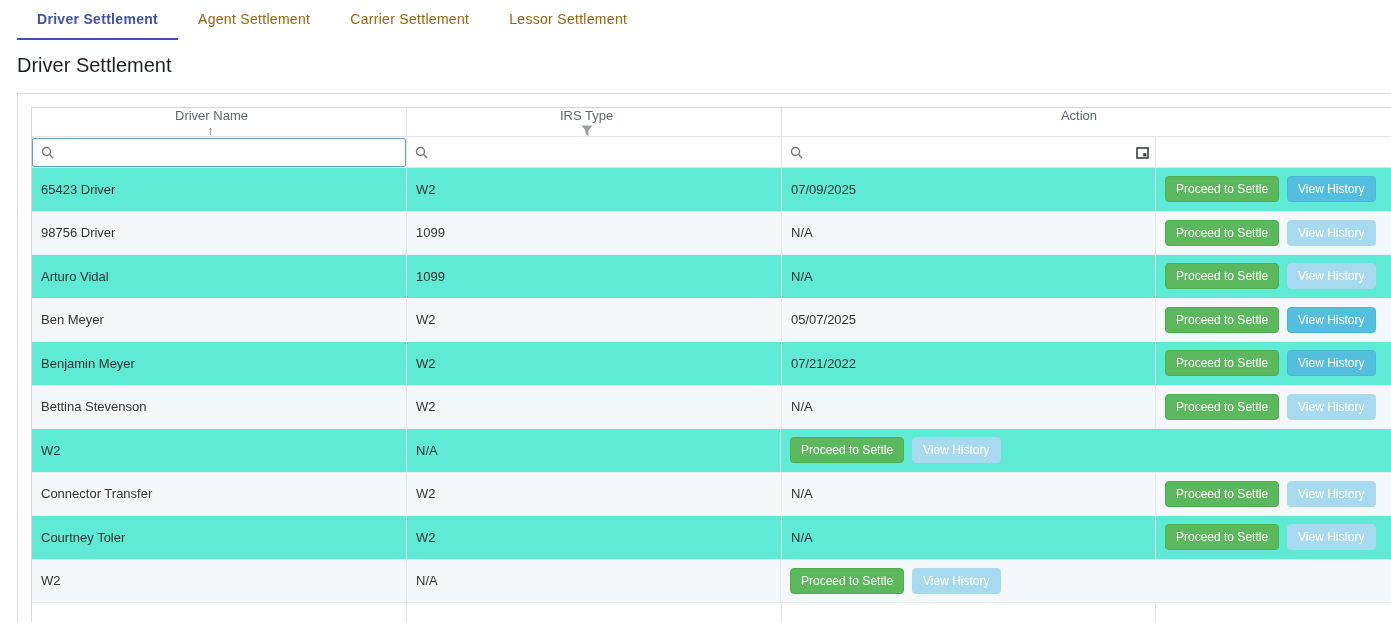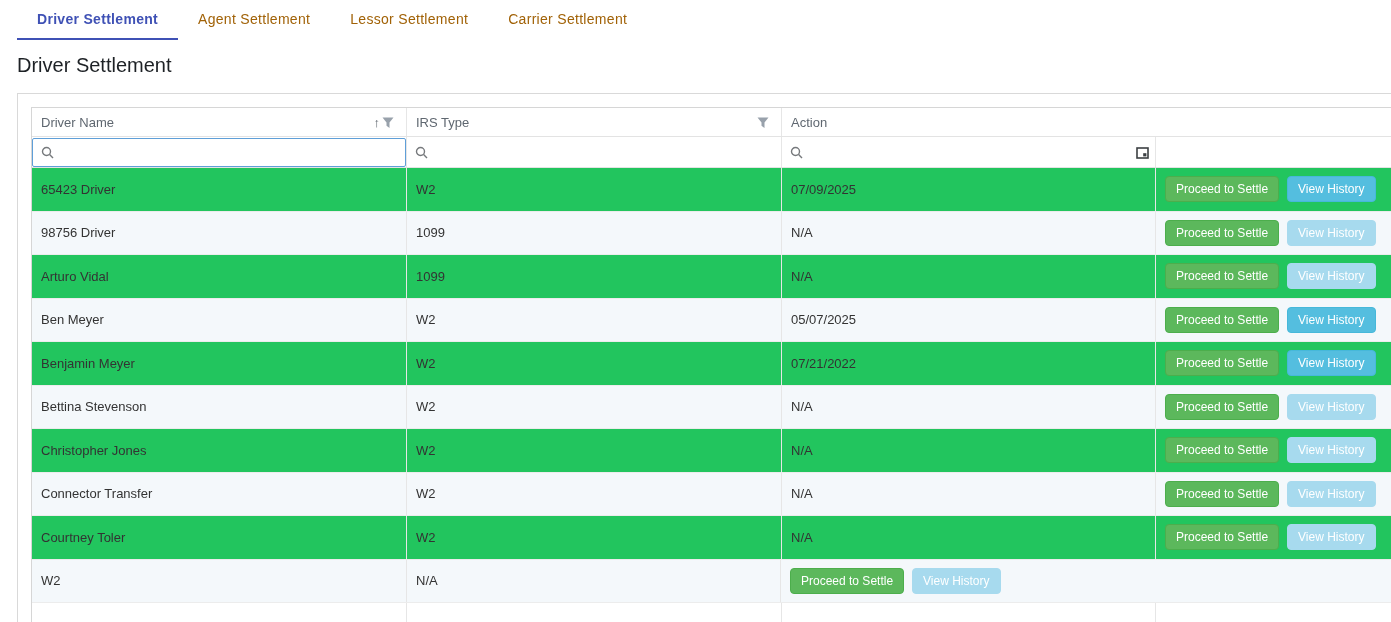--- a/index.html
+++ b/index.html
@@ -20,36 +20,36 @@
   
   .panel{ margin:16px 0 0 17px; border:1px solid #d9d9d9; border-right:none;
           padding:13px 0 0 13px; height:540px; background:#fff; }
   .grid{ border:1px solid #d6d6d6; border-right:none; border-bottom:none; width:100%; font-size:13px; }
   .g-row{ display:flex; width:100%; }
   .g-cell{ flex:0 0 auto; border-right:1px solid #e6e6e6; overflow:hidden; white-space:nowrap; }
   .c1{ width:375px; } .c2{ width:375px; } .c3{ width:374px; }
   .c4{ flex:1 1 auto; border-right:none; }
   
   .hdr{ height:29px; border-bottom:1px solid #e3e3e3; }
-  .hdr .g-cell{ display:flex; align-items:center; padding:0 12px 0 9px; color:#5f6770; cursor:pointer; }
+  .hdr .g-cell{ display:flex; align-items:center; padding:0 24px 0 9px; color:#5f6770; cursor:pointer;flex-direction:column; }
   .hdr-label{ flex:1 1 auto; }
   .sort-arrow{ color:#596069; font-size:13px; margin-right:2px; }
   .icon-btn{ display:inline-flex; align-items:center; cursor:pointer; }
   
   .flt{ height:31px; border-bottom:1px solid #e3e3e3; background:#fff; }
   .flt .g-cell{ display:flex; align-items:center; position:relative; }
   .search-box{ display:flex; align-items:center; width:100%; height:100%; padding:0 6px 0 8px; }
   .search-box.focused{ border:1px solid var(--focus-border); border-radius:2px;
                        height:29px; margin:0; background:#fff; }
   .search-box input{ flex:1 1 auto; border:none; outline:none; font-size:13px;
                      height:100%; background:transparent; min-width:10px; }
   .mag{ margin-right:6px; flex:0 0 auto; }
   .cal{ flex:0 0 auto; margin-left:4px; cursor:pointer; }
   
-  .g-body .g-row{ height:43.5px; border-bottom:1px solid #ececec; background:#22c55e; }
+  .g-body .g-row{ height:43.5px; border-bottom:1px solid #ececec; background:#5eead4; }
   .g-body .g-row:nth-child(even){ background:var(--alt-row); }
   .g-body .g-cell{ display:flex; align-items:center; padding-left:9px; color:#333; }
   .g-body .g-row.empty-row{ height:40px; }
   
   .btn{ border:1px solid transparent; border-radius:4px; color:#fff; font-size:12px;
         padding:5px 10px; margin-right:8px; cursor:pointer;
         font-family:"Liberation Sans","DejaVu Sans",sans-serif; }
   .btn-green{ background:var(--green); border-color:var(--green-border); }
   .btn-info{ background:var(--info); border-color:var(--info-border); }
   .btn-info.disabled{ background:var(--info-disabled); border-color:var(--info-disabled); cursor:default; }
@@ -69,22 +69,22 @@
     <g id="i-cal">
       <rect x="1" y="2" width="11" height="10" fill="none" stroke="#3c4043" stroke-width="1.6"></rect>
       <rect x="7.2" y="7.2" width="3.2" height="3.2" fill="#3c4043"></rect>
     </g>
   </defs>
 </svg>
 
 <div class="tab-bar">
     <div class="tab active">Driver Settlement</div>
     <div class="tab">Agent Settlement</div>
+    <div class="tab">Carrier Settlement</div>
     <div class="tab">Lessor Settlement</div>
-    <div class="tab">Carrier Settlement</div>
   </div>
 
 <h1 class="page-title">Driver Settlement</h1>
 
 <div class="panel">
   <div class="grid">
 
     <div class="g-row hdr">
       <div class="g-cell c1">
         <span class="hdr-label">Driver Name</span>
@@ -188,21 +188,20 @@
         <div class="g-row">
     <div class="g-cell c1">Bettina Stevenson</div>
     <div class="g-cell c2">W2</div>
     <div class="g-cell c3">N/A</div>
     <div class="g-cell c4">
       <button class="btn btn-green">Proceed to Settle</button>
       <button class="btn btn-info disabled">View History</button>
     </div>
   </div>
         <div class="g-row">
-    <div class="g-cell c1">Christopher Jones</div>
     <div class="g-cell c2">W2</div>
     <div class="g-cell c3">N/A</div>
     <div class="g-cell c4">
       <button class="btn btn-green">Proceed to Settle</button>
       <button class="btn btn-info disabled">View History</button>
     </div>
   </div>
         <div class="g-row">
     <div class="g-cell c1">Connector Transfer</div>
     <div class="g-cell c2">W2</div>

